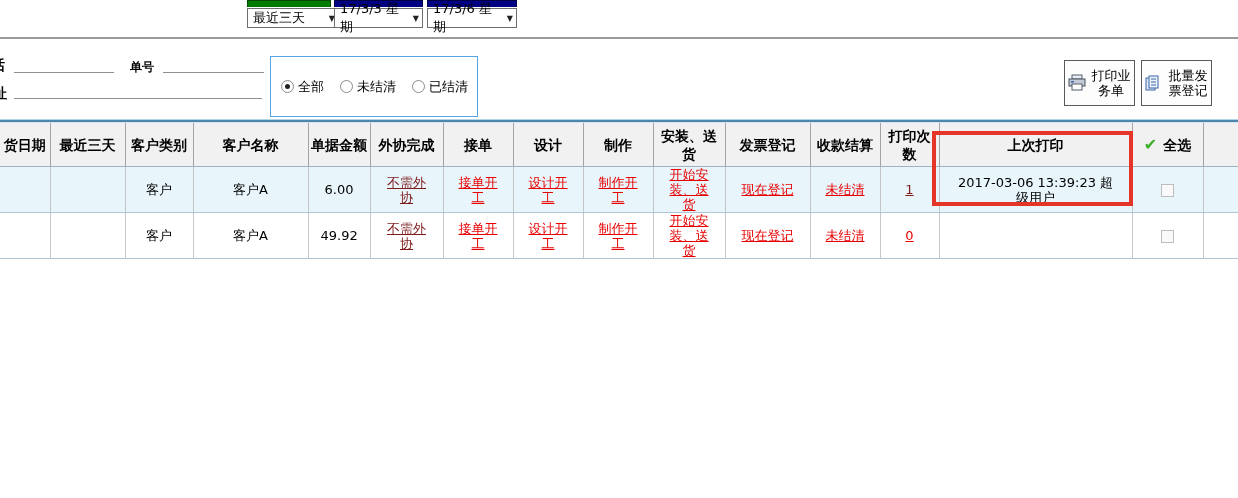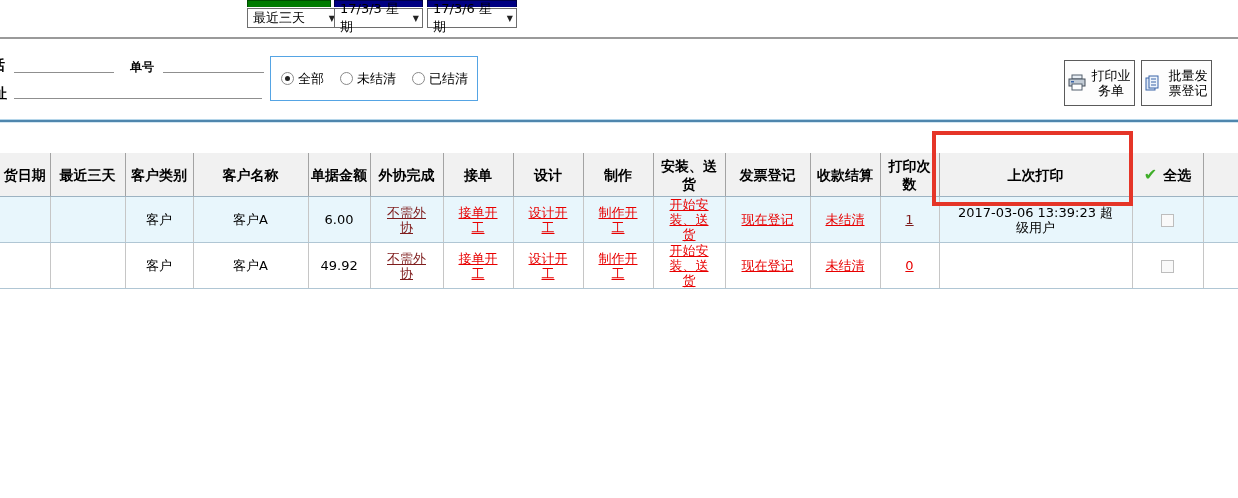--- a/index.html
+++ b/index.html
@@ -23,37 +23,37 @@
   
   .cutlabel{position:absolute;font-size:14px;font-weight:bold;}
   #lbl-phone{left:-9px;top:57px;}
   #lbl-addr{left:-7px;top:85px;}
   .u-input{position:absolute;border:none;border-bottom:1px solid #8f8f8f;background:transparent;height:16px;font-size:13px;outline:none;padding:0 2px;}
   #inp-phone{left:14px;top:56px;width:96px;}
   #inp-order{left:163px;top:56px;width:97px;}
   #inp-addr{left:14px;top:82px;width:244px;}
   #lbl-order{position:absolute;left:130px;top:59px;font-size:12px;font-weight:bold;}
 
-  .radio-box{position:absolute;left:270px;top:56px;width:208px;height:45px;border:1px solid #55a4e4;box-sizing:border-box;
+  .radio-box{position:absolute;left:270px;top:56px;width:208px;height:61px;border:1px solid #55a4e4;box-sizing:border-box;
              display:flex;align-items:center;padding-left:10px;gap:16px;}
   .radio{display:flex;align-items:center;gap:4px;font-size:13px;cursor:default;}
   .radio .circ{width:13px;height:13px;border-radius:50%;border:1px solid #8a8a8a;background:#fff;box-sizing:border-box;position:relative;}
   .radio.selected .circ::after{content:"";position:absolute;left:3px;top:3px;width:5px;height:5px;border-radius:50%;background:#222;}
 
   
   .act-btn{position:absolute;top:60px;width:71px;height:46px;background:#fdfdfd;border:1px solid #5a5a5a;box-sizing:border-box;
            display:flex;align-items:center;justify-content:center;gap:3px;font-size:13px;line-height:15px;cursor:default;padding:2px;}
   #btn-print{left:1064px;}
   #btn-batch{left:1141px;}
   .act-btn .txt{width:42px;text-align:center;word-break:break-all;}
 
   
   .tbl-topline{position:absolute;left:0;top:119px;width:1238px;height:4px;
                background:linear-gradient(#b5d6ea 0 25%,#4f86ad 25% 75%,#d3e6f2 75% 100%);}
-  table.grid{position:absolute;left:0;top:123px;width:1238px;border-collapse:collapse;table-layout:fixed;margin-top:30px;}
+  table.grid{position:absolute;left:0;top:123px;width:1238px;border-collapse:collapse;table-layout:fixed;}
   table.grid th{height:43px;background:#f1f1f1;font-size:14px;font-weight:bold;text-align:center;
                 border-right:1px solid #a3a3a3;border-bottom:1px solid #9db3c2;padding:0 2px;line-height:18px;}
   table.grid th:last-child{border-right:none;}
   table.grid td{height:32px;font-size:13px;text-align:center;border-right:1px solid #c6c6c6;
                 border-bottom:1px solid #b0c6d4;padding:0 12px;line-height:15px;overflow:hidden;}
   table.grid td:last-child{border-right:none;}
   tr.row-sel td{background:#e8f6fc;}
   tr.row-plain td{background:#ffffff;}
   td.al{text-align:left;padding-left:4px;}
   .lnk{text-decoration:underline;cursor:pointer;}

